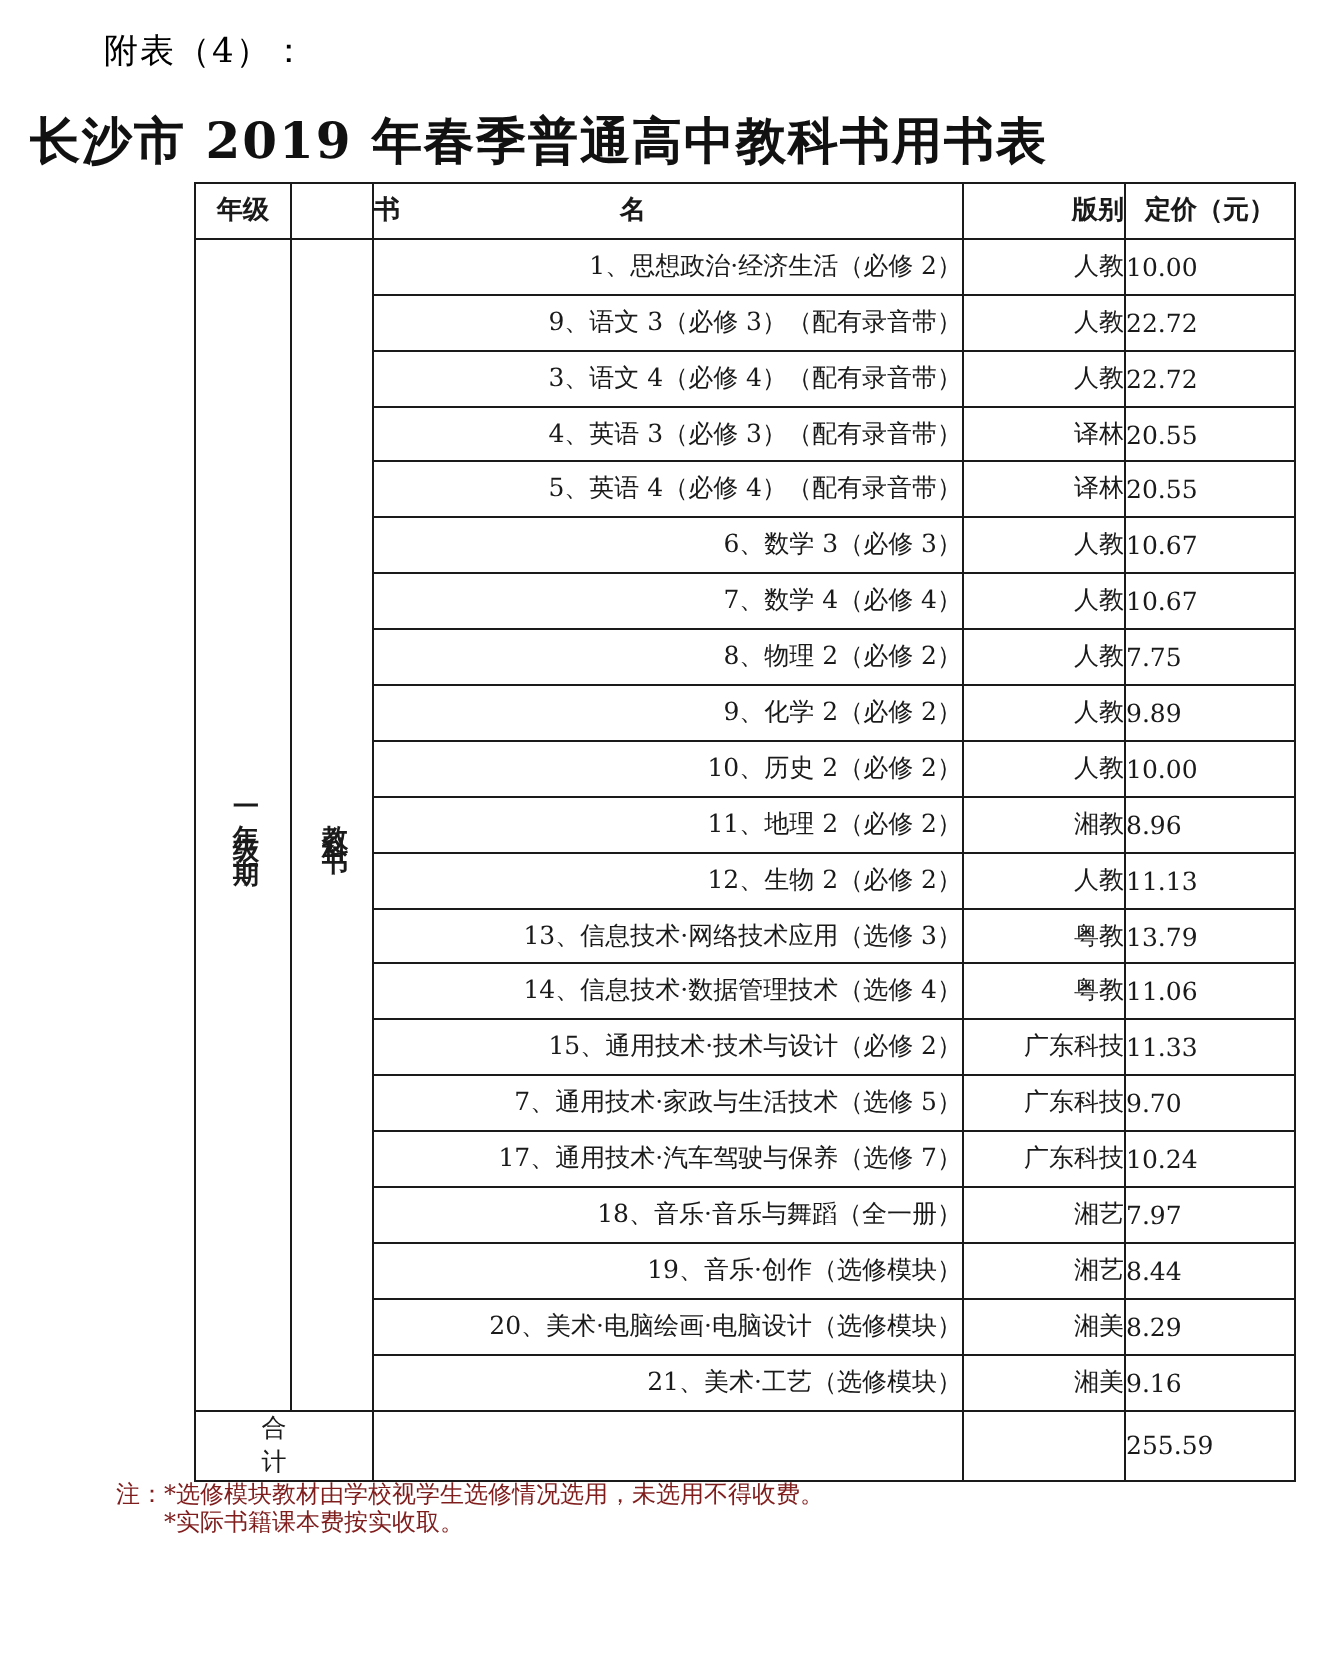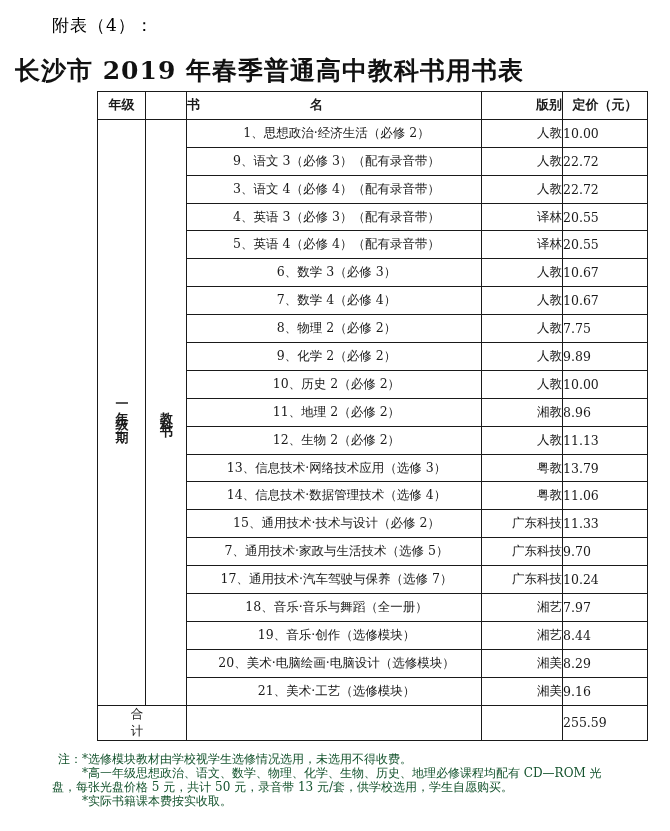--- a/index.html
+++ b/index.html
@@ -25,34 +25,34 @@
   }
   table.book-table td, table.book-table th {
     border: 1.4px solid #1a1a1a;
     padding: 0;
     height: 26.9px;
     font-weight: normal;
   }
   th { font-weight: bold !important; font-size: 13px; }
   .c-grade { width: 47px; text-align: center; }
   .c-type { width: 40px; text-align: center; }
-  .c-name { width: 289px; text-align: center; padding-left: 5px !important; }
+  .c-name { width: 289px; text-align: right; padding-left: 5px !important; }
   .c-pub { width: 80px; text-align: right; }
   .c-price { width: 84px; }
   th.c-name { text-align: left; padding-left: 0 !important; word-spacing: 0; }
   .name-head-gap { display: inline-block; width: 110px; }
   .vertical-text {
     writing-mode: vertical-rl; text-orientation: upright;
     font-weight: bold; font-size: 13px; letter-spacing: 6px;
     display: inline-block;
   }
   .total-label { font-weight: bold; text-align: center; letter-spacing: 30px; padding-left: 20px !important; }
   .notes {
     position: absolute; left: 52px; top: 740px; width: 560px;
-    font-size: 12px; line-height: 14px; color: #14532d; margin-top: 12px;
+    font-size: 12px; line-height: 14px; color: #7f1d1d;
   }
   .note-line { margin: 0; }
   .note-first { padding-left: 6px; }
   .note-indent { text-indent: 30px; }
   .note-indent2 { padding-left: 30px; }
 </style>
 </head>
 <body>
 
 <div class="appendix-label">附表（4）：</div>
@@ -182,15 +182,14 @@
       <td colspan="2" class="total-label">合计</td>
       <td class="c-name"></td>
       <td class="c-pub"></td>
       <td class="c-price">255.59</td>
     </tr>
   </tbody>
 </table>
 
 <div class="notes">
   <p class="note-line note-first">注：*选修模块教材由学校视学生选修情况选用，未选用不得收费。</p>
-  <p class="note-line note-indent">*高一年级思想政治、语文、数学、物理、化学、生物、历史、地理必修课程均配有 CD—ROM 光盘，每张光盘价格 5 元，共计 50 元，录音带 13 元/套，供学校选用，学生自愿购买。</p>
   <p class="note-line note-indent2">*实际书籍课本费按实收取。</p>
 </div>
 
 </body></html>

